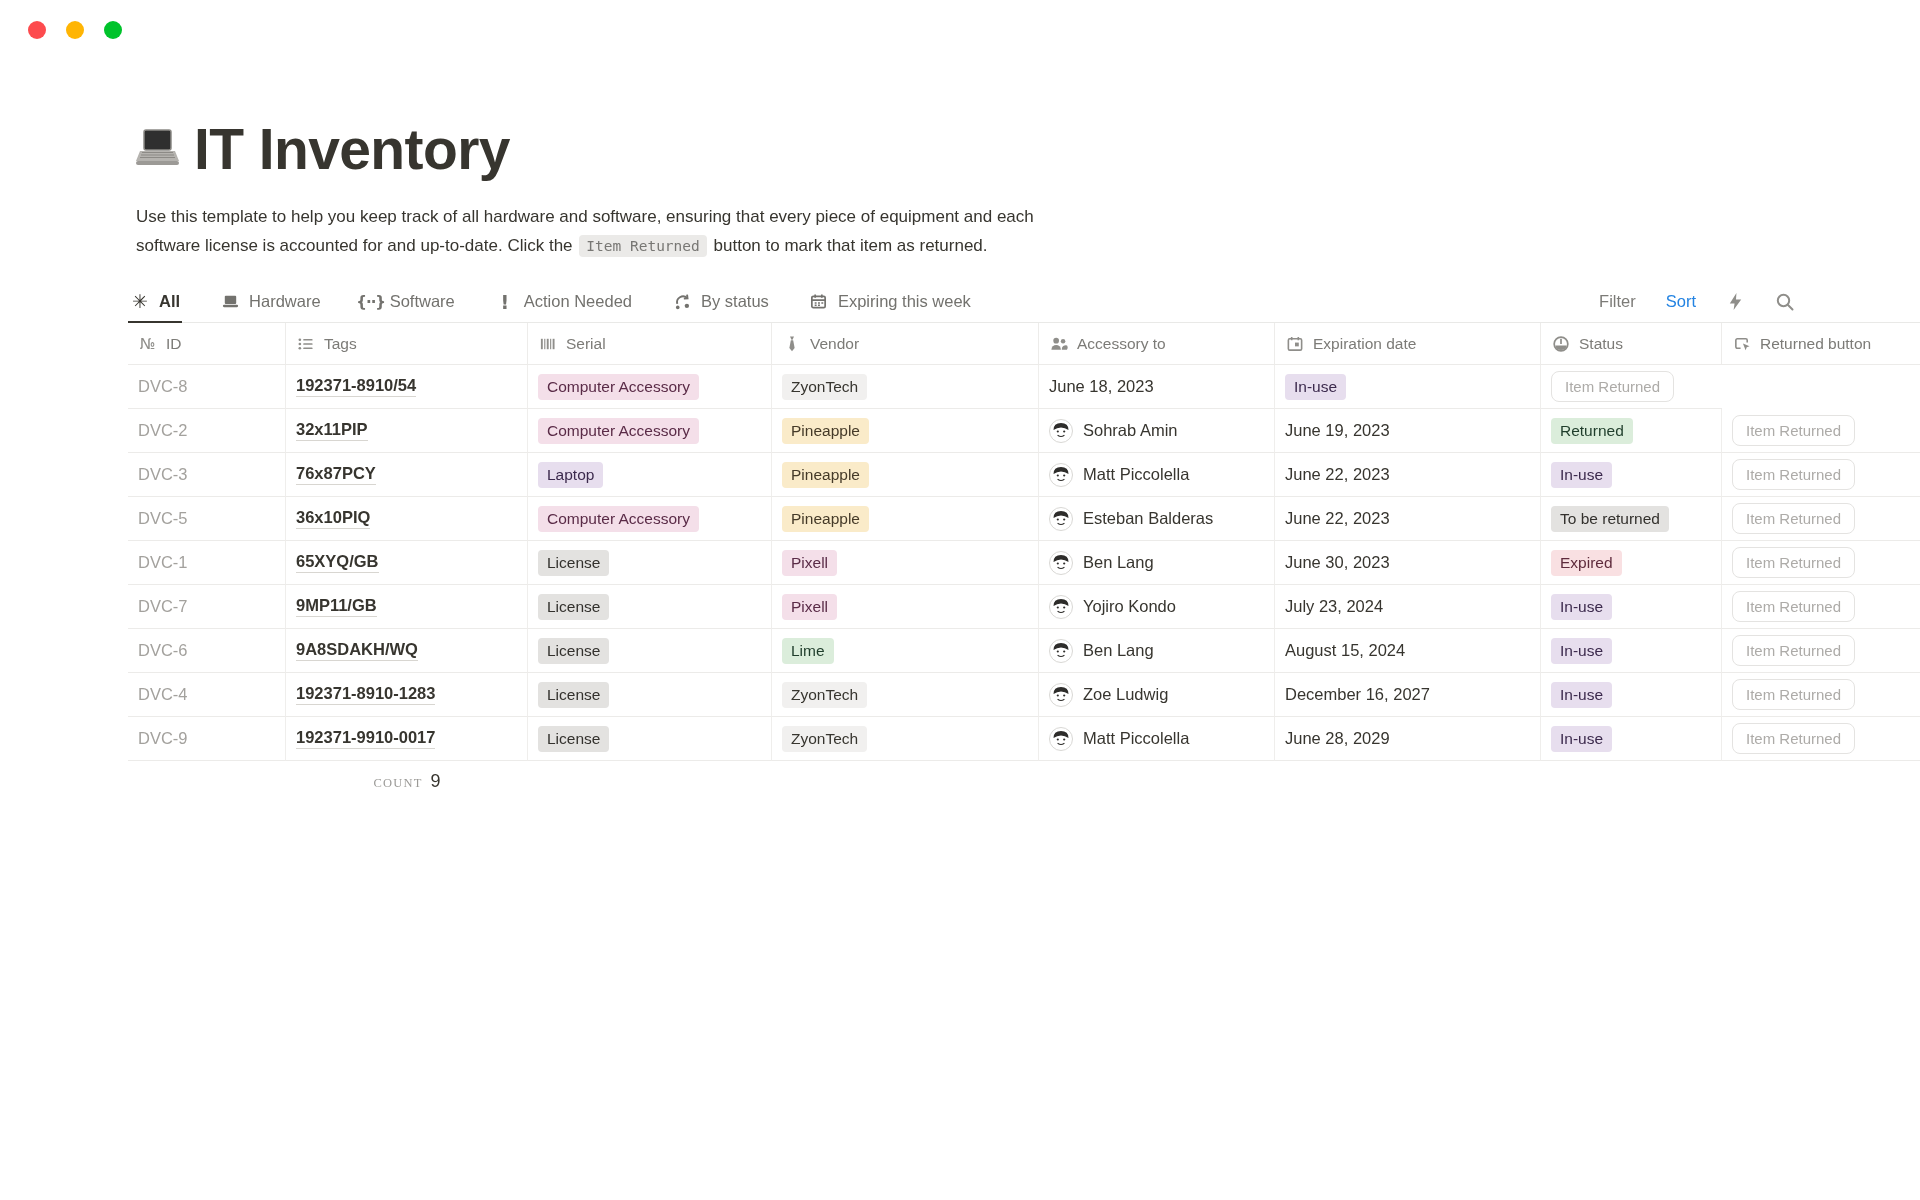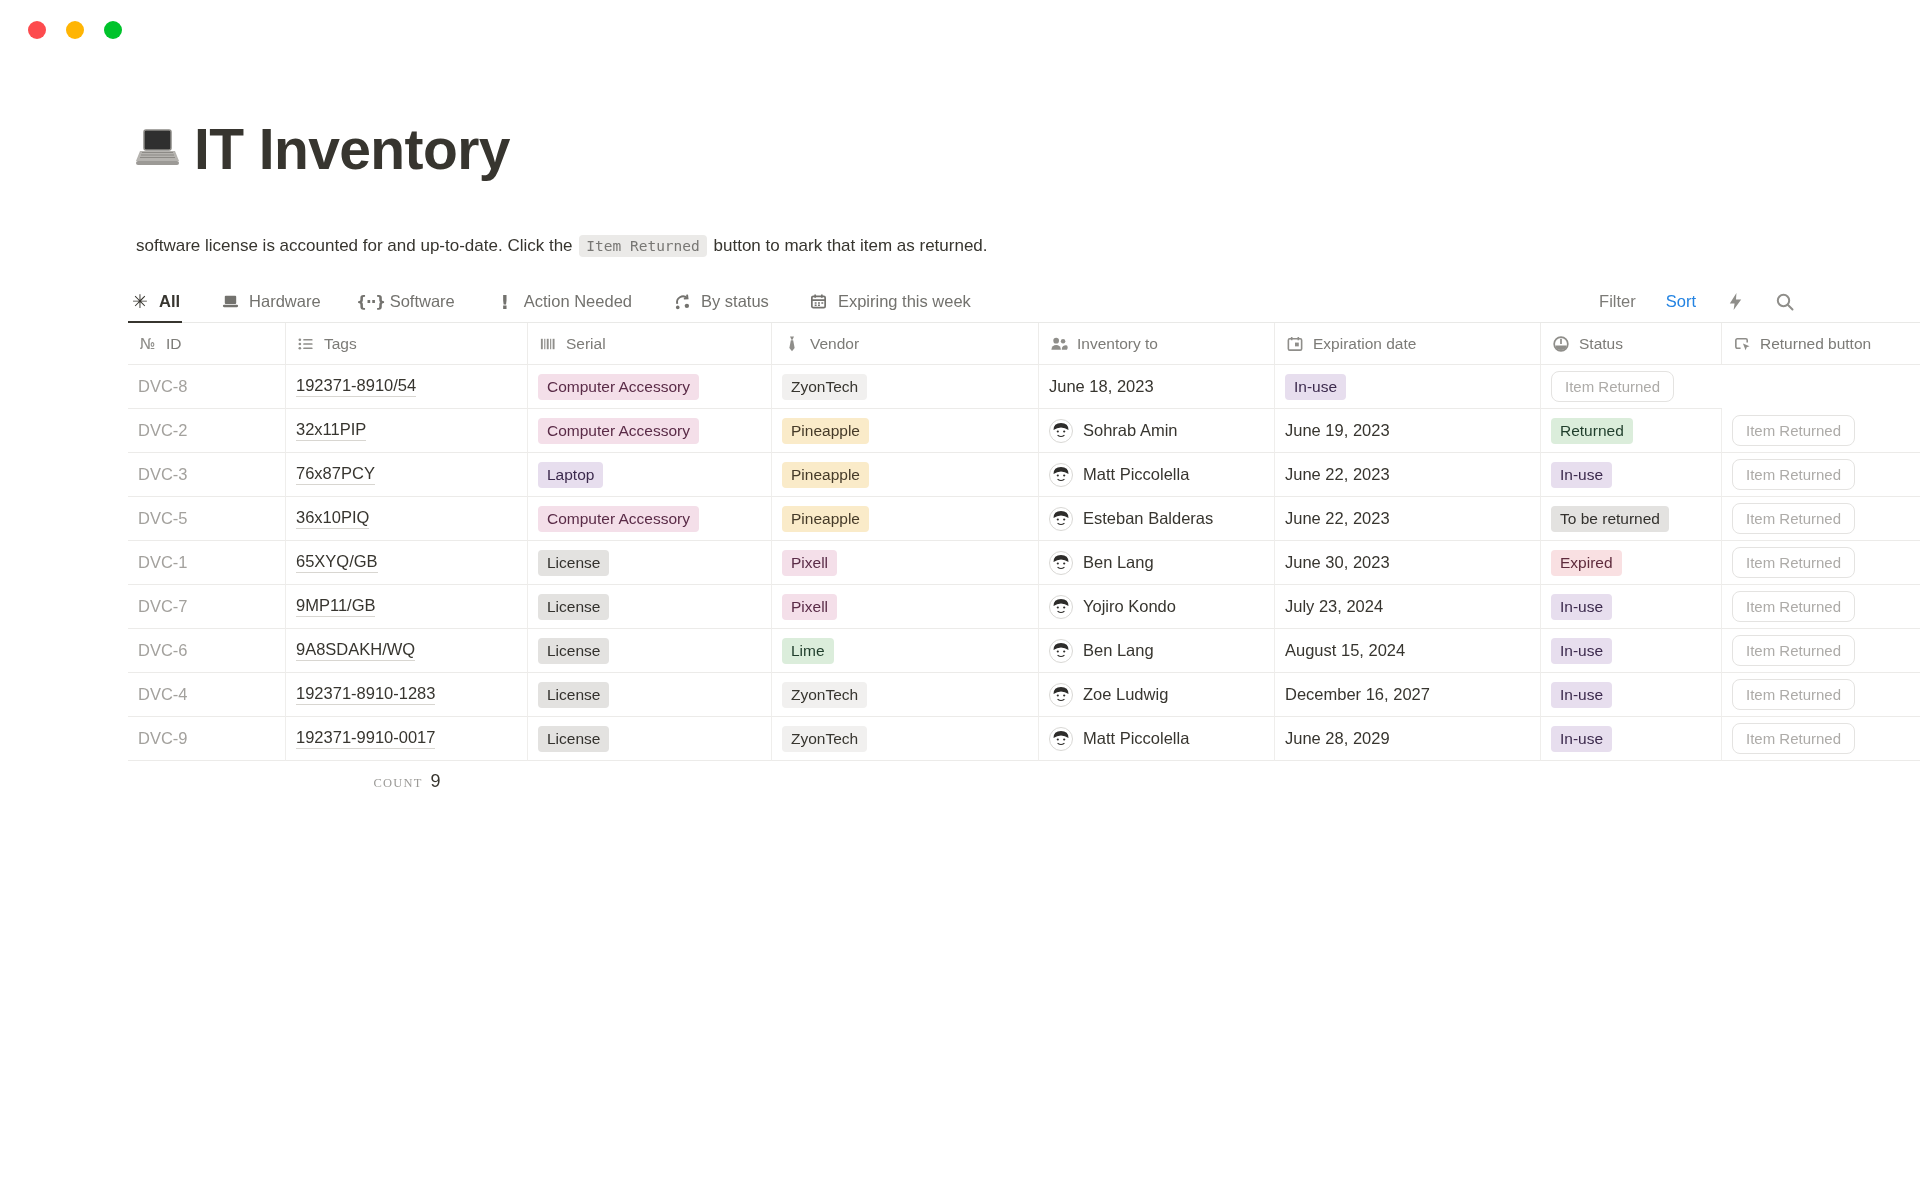--- a/index.html
+++ b/index.html
@@ -43,21 +43,21 @@
     font-size:15.5px; color:#7C7B77; border-right:1px solid #EDECEA; border-bottom:1px solid #ECEBE9; cursor:pointer; }
   .thead .cell:last-child { border-right:none; }
   .hicon { display:inline-flex; align-items:center; justify-content:center; width:19px; height:19px; flex:0 0 auto; }
   .no-glyph { font-family:"DejaVu Sans", sans-serif; font-size:15px; color:#8F8E8A; font-weight:500; }
 
   .trow { display:grid; grid-template-columns:158px 242px 244px 267px 236px 266px 181px minmax(0,1fr); }
   .trow .cell { height:44px; display:flex; align-items:center; padding:0 10px;
     border-right:1px solid #EFEEEC; border-bottom:1px solid #ECEBE9; font-size:16.5px; overflow:hidden; white-space:nowrap; }
   .trow .cell:last-child { border-right:none; }
   .id-text { color:#A3A19D; }
-  .serial-text { font-weight:400; color:#37352F; border-bottom:1.5px solid #D8D6D1; padding-bottom:1px; }
+  .serial-text { font-weight:700; color:#37352F; border-bottom:1.5px solid #D8D6D1; padding-bottom:1px; }
   .badge { display:inline-block; padding:2.5px 9px; border-radius:4px; font-size:15.5px; line-height:21px; }
   .avatar { width:24px; height:24px; border-radius:50%; border:1px solid #D9D8D5; background:#fff;
     display:inline-flex; align-items:center; justify-content:center; margin-right:10px; flex:0 0 auto; overflow:hidden; }
   .person-name { color:#37352F; }
   .item-returned-btn { font-family:"Liberation Sans", sans-serif; font-size:15px; color:#ADABA8;
     background:#fff; border:1px solid #E4E3E1; border-radius:8px; padding:6px 13px; cursor:pointer; }
 
   .count-row { display:flex; align-items:baseline; justify-content:center; width:242px; margin-left:158px;
     margin-top:10px; gap:8px; }
   .count-label { font-size:12.5px; letter-spacing:1.2px; color:#9B9A97; font-weight:500;font-family:Liberation Serif, serif; }
@@ -82,21 +82,21 @@
         <rect x="10" y="2" width="27" height="20" rx="2" fill="#2F2F2F" stroke="#8C8A86" stroke-width="1.5"></rect>
         <path d="M6 23 L41 23 L45 33 L2 33 Z" fill="#B5B3AF"></path>
         <path d="M8 24.5 h31 M7 27 h33 M6 29.5 h35" stroke="#8C8A86" stroke-width="1.2"></path>
         <rect x="2" y="33" width="43" height="4" rx="2" fill="#9C9A96"></rect>
       </svg>
     </span>
     <h1>IT Inventory</h1>
   </div>
 
   <p class="desc">
-    <br>
+    <span>Use this template to help you keep track of all hardware and software, ensuring that every piece of equipment and each</span><br>
     <span>software license is accounted for and up-to-date. Click the </span><code>Item Returned</code><span> button to mark that item as returned.</span>
   </p>
 
   <div class="tabbar">
     <div class="tab active">
       <span class="ticon glyph-icon all-glyph">✳</span>
       <span>All</span>
     </div>
     <div class="tab">
       <span class="ticon">
@@ -195,21 +195,21 @@
     </div>
     <div class="cell">
       <span class="hicon">
         <svg viewBox="0 0 19 19" width="18" height="18" fill="#8F8E8A">
           <circle cx="6.5" cy="6" r="3"></circle>
             <path d="M1.5 15.5 a5 5 0 0 1 10 0 Z"></path>
           <circle cx="13.8" cy="6.5" r="2.4"></circle>
             <path d="M12.5 15.5 a4.2 4.2 0 0 1 5.5 -4.5 a4.2 4.2 0 0 1 -0.2 4.5 Z"></path>
         </svg>
       </span>
-      <span>Inventory to</span>
+      <span>Accessory to</span>
     </div>
     <div class="cell">
       <span class="hicon">
         <svg viewBox="0 0 19 19" width="18" height="18" fill="none" stroke="#8F8E8A" stroke-width="1.7">
           <rect x="2.5" y="4" width="14" height="12" rx="1.5"></rect>
           <path d="M6 2 v3.5 M13 2 v3.5"></path>
           <rect x="9.5" y="8" width="4" height="4" fill="#8F8E8A" stroke="none"></rect>
         </svg>
       </span>
       <span>Expiration date</span>

